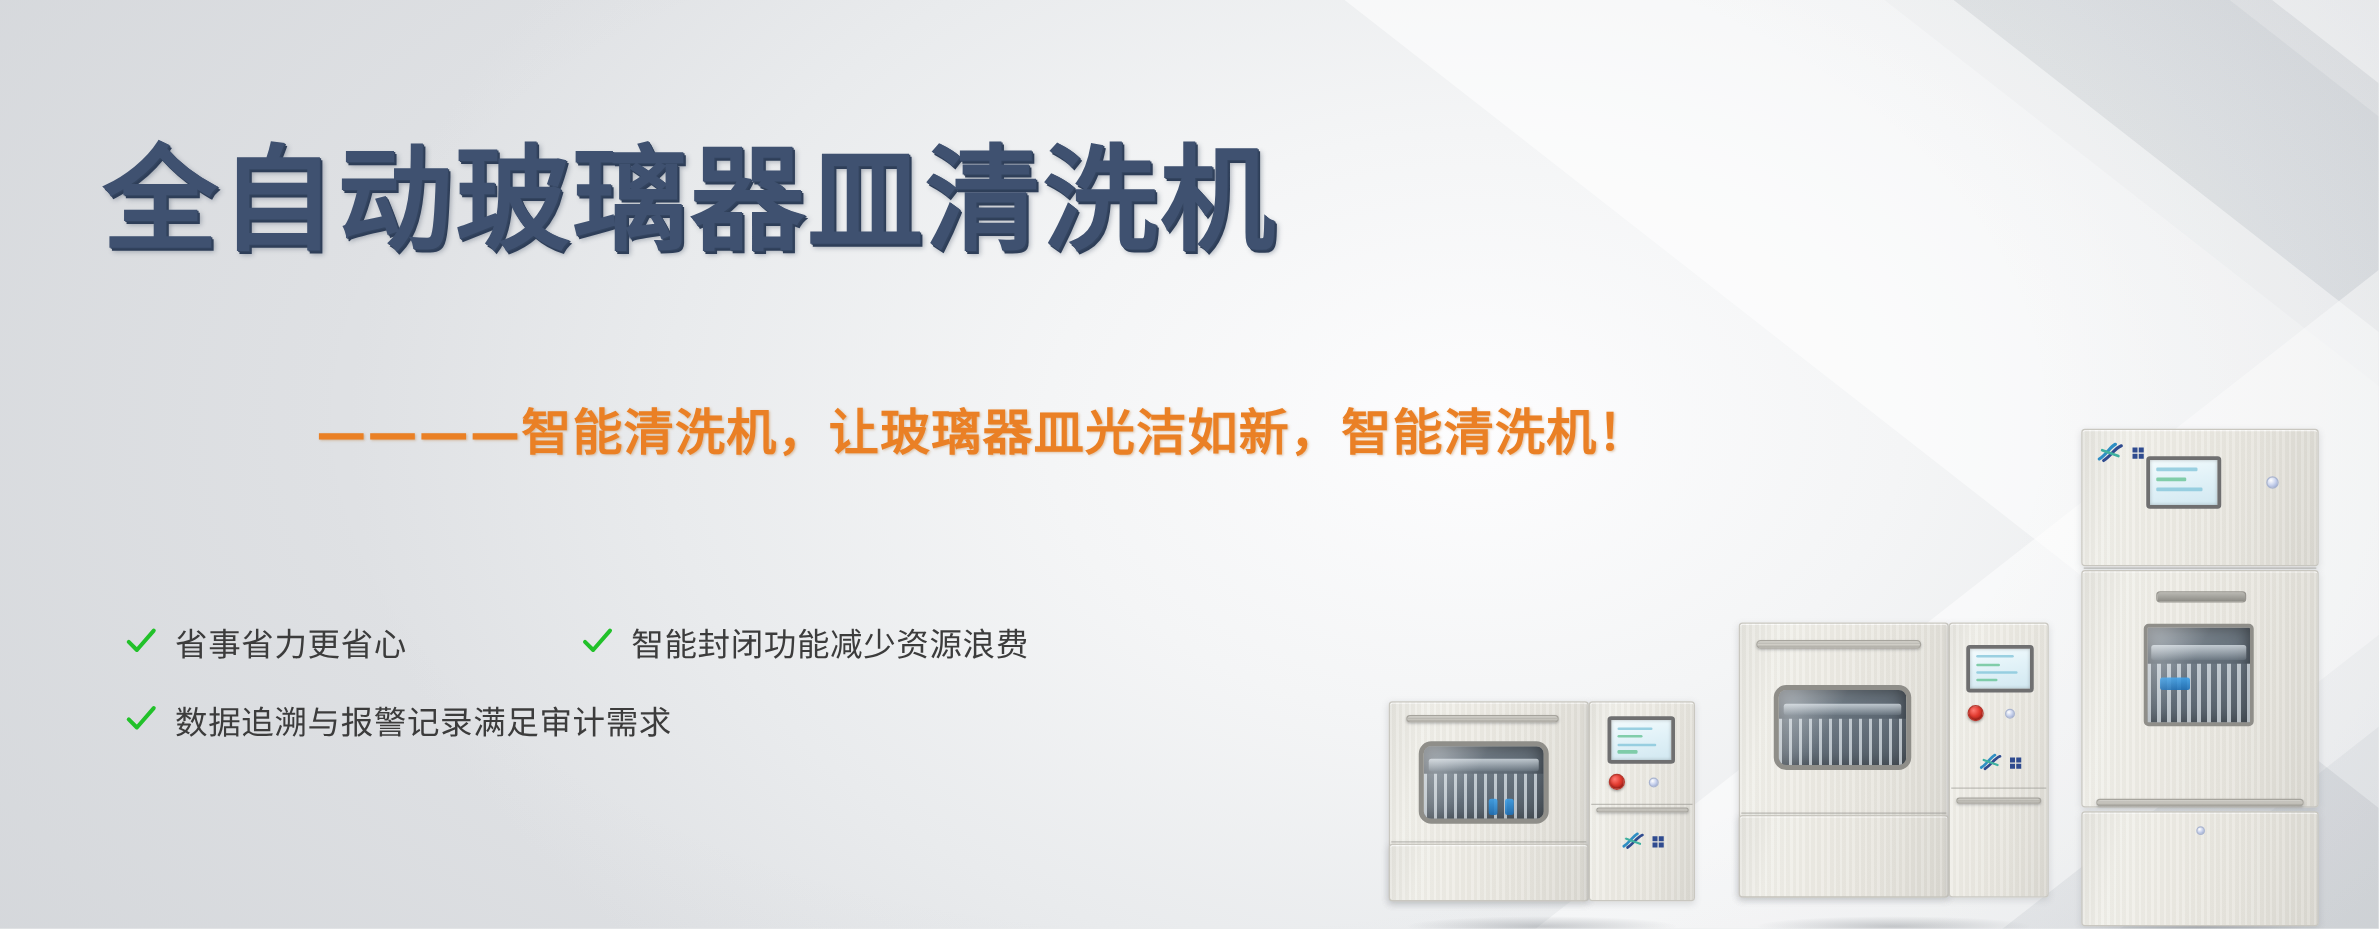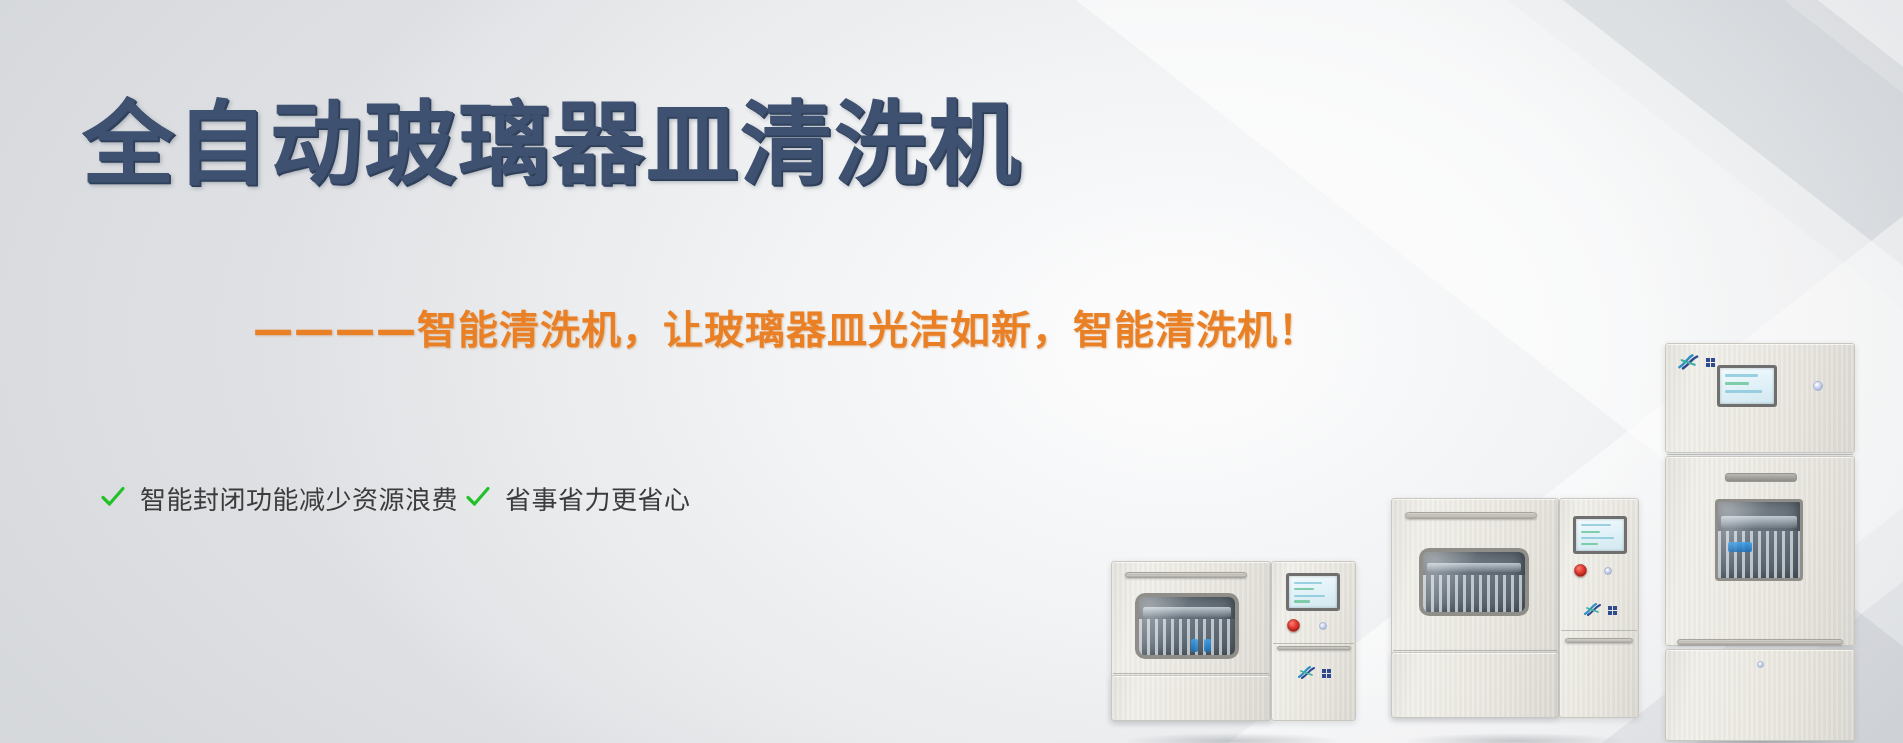--- a/index.html
+++ b/index.html
@@ -25,21 +25,21 @@
   .b1{width:300%; height:250px; left:-60%; top:18%;  transform:rotate(38deg);}
   .b2{width:300%; height:170px; left:-60%; top:46%;  transform:rotate(38deg);}
   .b3{width:300%; height:300px; left:-60%; top:62%;  transform:rotate(38deg);}
   .b4{width:300%; height:230px; left:-60%; top:22%;  transform:rotate(-38deg);}
   .b5{width:300%; height:160px; left:-60%; top:52%;  transform:rotate(-38deg);}
   .b6{width:300%; height:260px; left:-60%; top:72%;  transform:rotate(-38deg);}
   .vig{position:absolute; inset:0; pointer-events:none;
        background:radial-gradient(ellipse 1500px 900px at 50% 45%, rgba(255,255,255,0) 45%, rgba(120,128,138,.16) 100%);}
 
   
-  .text-col{position:absolute; left:0; top:0; width:1120px; height:631px;}
+  .text-col{position:absolute; left:0; top:16px; width:1120px; height:631px;}
 
   .main-title{
     position:absolute; left:82px; top:96px;
     font-size:92px; line-height:1.06; font-weight:700;
     letter-spacing:2px;
     color:#3f5170;
     text-shadow:
       1px 1px 0 #33445f,
       2px 2px 0 #2e3e58,
       3px 3px 4px rgba(40,55,78,.35);
@@ -189,32 +189,40 @@
 
     <div class="features">
 
 
       <div class="feat">
         <span class="check">
           <svg width="26" height="26" viewBox="0 0 26 26">
             <path d="M3 13.5 L9.5 20 L23 4.5" fill="none" stroke="#22c12a" stroke-width="3.2" stroke-linecap="round" stroke-linejoin="round"></path>
           </svg>
         </span>
-        <span class="feat-text">智能封闭功能减少资源浪费</span>
+        <span class="feat-text">省事省力更省心</span>
       </div>
 
       <div class="feat">
         <span class="check">
           <svg width="26" height="26" viewBox="0 0 26 26">
             <path d="M3 13.5 L9.5 20 L23 4.5" fill="none" stroke="#22c12a" stroke-width="3.2" stroke-linecap="round" stroke-linejoin="round"></path>
           </svg>
         </span>
-        <span class="feat-text">省事省力更省心</span>
-      </div>
-
+        <span class="feat-text">智能封闭功能减少资源浪费</span>
+      </div>
+
+      <div class="feat">
+        <span class="check">
+          <svg width="26" height="26" viewBox="0 0 26 26">
+            <path d="M3 13.5 L9.5 20 L23 4.5" fill="none" stroke="#22c12a" stroke-width="3.2" stroke-linecap="round" stroke-linejoin="round"></path>
+          </svg>
+        </span>
+        <span class="feat-text">数据追溯与报警记录满足审计需求</span>
+      </div>
 
     </div>
   </div>
 
   <div class="products">
 
     <div class="machine" style="left:8px; width:245px; height:182px;">
       <div class="shadow"></div>
 
       <div class="body-panel" style="left:0; top:0; width:160px; height:160px;">

